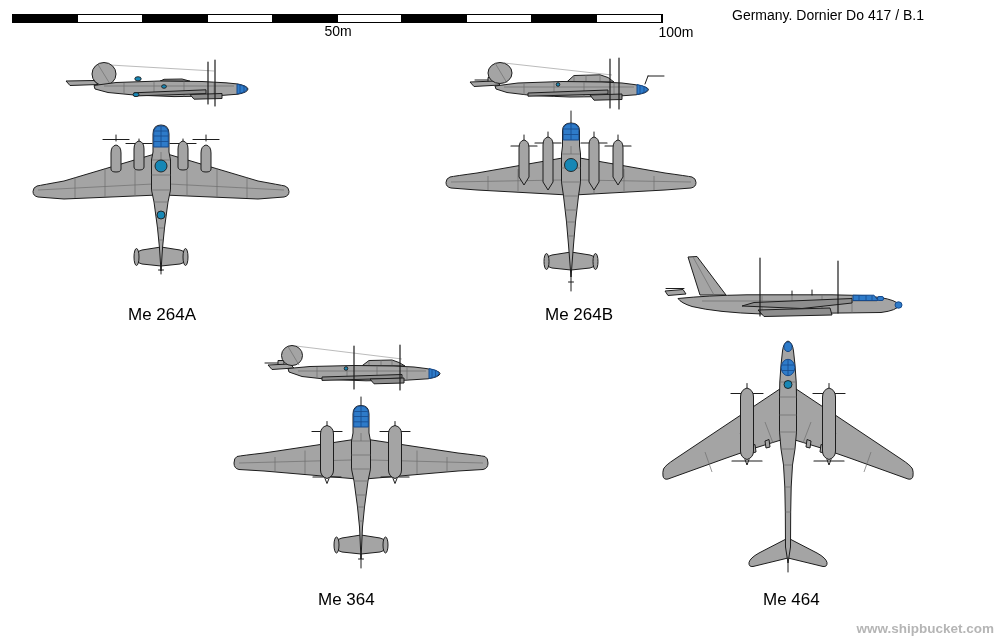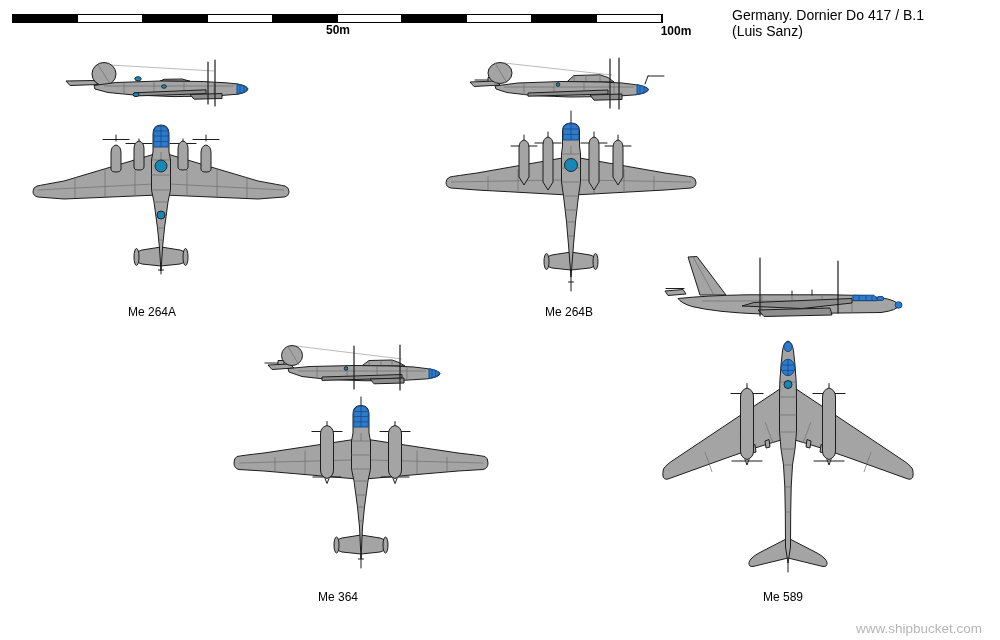--- a/index.html
+++ b/index.html
@@ -10,36 +10,36 @@
   }
   *{margin:0;padding:0;box-sizing:border-box;}
   html,body{background:#e8e8e8;font-family:"Liberation Sans", sans-serif;}
   .canvas{position:relative;width:1000px;height:640px;background:var(--page-bg);overflow:hidden;}
 
   
   .scalebar{position:absolute;left:12px;top:14px;width:651px;height:9px;border:1px solid var(--bar-black);display:flex;}
   .scalebar .seg{flex:1 1 0;height:100%;}
   .scalebar .seg.k{background:var(--bar-black);}
   .scalebar .seg.w{background:#fff;border-left:1px solid var(--bar-black);border-right:1px solid var(--bar-black);}
-  .scale-label{position:absolute;font-size:12px;color:var(--text-black);font-weight:bold;}
+  .scale-label{position:absolute;font-size:14px;color:var(--text-black);}
   .scale-label.mid{left:312px;top:23px;width:52px;text-align:center;}
   .scale-label.end{left:652px;top:24px;width:48px;text-align:center;}
 
   
   .titleblock{position:absolute;left:732px;top:7px;font-size:14px;line-height:16px;color:var(--text-black);}
 
   
-  .ac-label{position:absolute;font-size:12px;color:var(--text-black);white-space:nowrap;}
+  .ac-label{position:absolute;font-size:17px;color:var(--text-black);white-space:nowrap;}
   .lbl-264a{left:128px;top:305px;}
   .lbl-264b{left:545px;top:305px;text-align:center;}
   .lbl-364{left:318px;top:590px;}
   .lbl-464{left:763px;top:590px;}
 
   
-  .watermark{position:absolute;right:18px;top:621px;font-size:13.5px;color:var(--watermark-gray);}
+  .watermark{position:absolute;right:6px;top:621px;font-size:13.5px;color:var(--watermark-gray);font-weight:bold;}
 
   
   svg.ac{position:absolute;overflow:visible;}
   .b  {fill:var(--body-gray);stroke:var(--outline);stroke-width:1;stroke-linejoin:round;}
   .b2 {fill:var(--body-gray-dark);stroke:var(--outline);stroke-width:1;stroke-linejoin:round;}
   .g  {fill:var(--glazing-blue);stroke:var(--glazing-frame);stroke-width:1;stroke-linejoin:round;}
   .gg {stroke:var(--glazing-frame);stroke-width:0.8;fill:none;}
   .t  {fill:var(--turret-blue);stroke:var(--outline);stroke-width:0.9;}
   .ln {stroke:var(--outline);stroke-width:1;fill:none;stroke-linecap:round;}
   .pl {stroke:var(--panel-gray);stroke-width:0.7;fill:none;}
@@ -61,21 +61,20 @@
     <span class="seg k"></span>
     <span class="seg w"></span>
     <span class="seg k"></span>
     <span class="seg w"></span>
   </div>
   <div class="scale-label mid">50m</div>
   <div class="scale-label end">100m</div>
 
   <div class="titleblock">
     <div>Germany. Dornier Do 417 / B.1</div>
-    <div>(Luis Sanz)</div>
   </div>
 
   <svg class="ac" style="left:64px;top:56px" width="190" height="52" viewBox="0 0 190 52">
     <path class="wr" d="M46,9 L150,15"></path>
     <path class="b" d="M2,25 L30,24.5 L34,28.5 L6,29.5 Z"></path>
     <ellipse class="b" cx="40" cy="18" rx="12" ry="11.5"></ellipse>
     <path class="pl" d="M34,8.5 L46,28"></path>
     <path class="b" d="M96,25.2 L100,23.3 L118,23 L126,25.2 Z"></path>
     <path class="b" d="M30,29.5 L52,26.5 L96,25 L138,25.5 L162,26.8 L174,28 Q183.5,30 184,33 Q183.5,36.5 174,38.2 L150,40 L110,40.6 L70,39 L44,36.5 L31,33 Z"></path>
     <path class="pl" d="M60,27 L60,38 M90,25.5 L90,40 M120,25.3 L120,40.5 M150,26.2 L150,39.8 M40,30 L170,30"></path>
@@ -238,17 +237,17 @@
 
     <ellipse class="g" cx="133" cy="9.8" rx="4" ry="4.8"></ellipse>
     <ellipse class="g" cx="133" cy="30.5" rx="6.8" ry="8.2"></ellipse>
     <path class="gg" d="M133,23 L133,39 M126.6,28 L139.4,28 M126.8,33.5 L139.2,33.5"></path>
     <circle class="t" cx="133" cy="47.5" r="4"></circle>
   </svg>
 
   <div class="ac-label lbl-264a">Me 264A</div>
   <div class="ac-label lbl-264b">Me 264B</div>
   <div class="ac-label lbl-364">Me 364</div>
-  <div class="ac-label lbl-464">Me 589</div>
+  <div class="ac-label lbl-464">Me 464</div>
 
   <div class="watermark">www.shipbucket.com</div>
 
 </div>
 
 </body></html>

